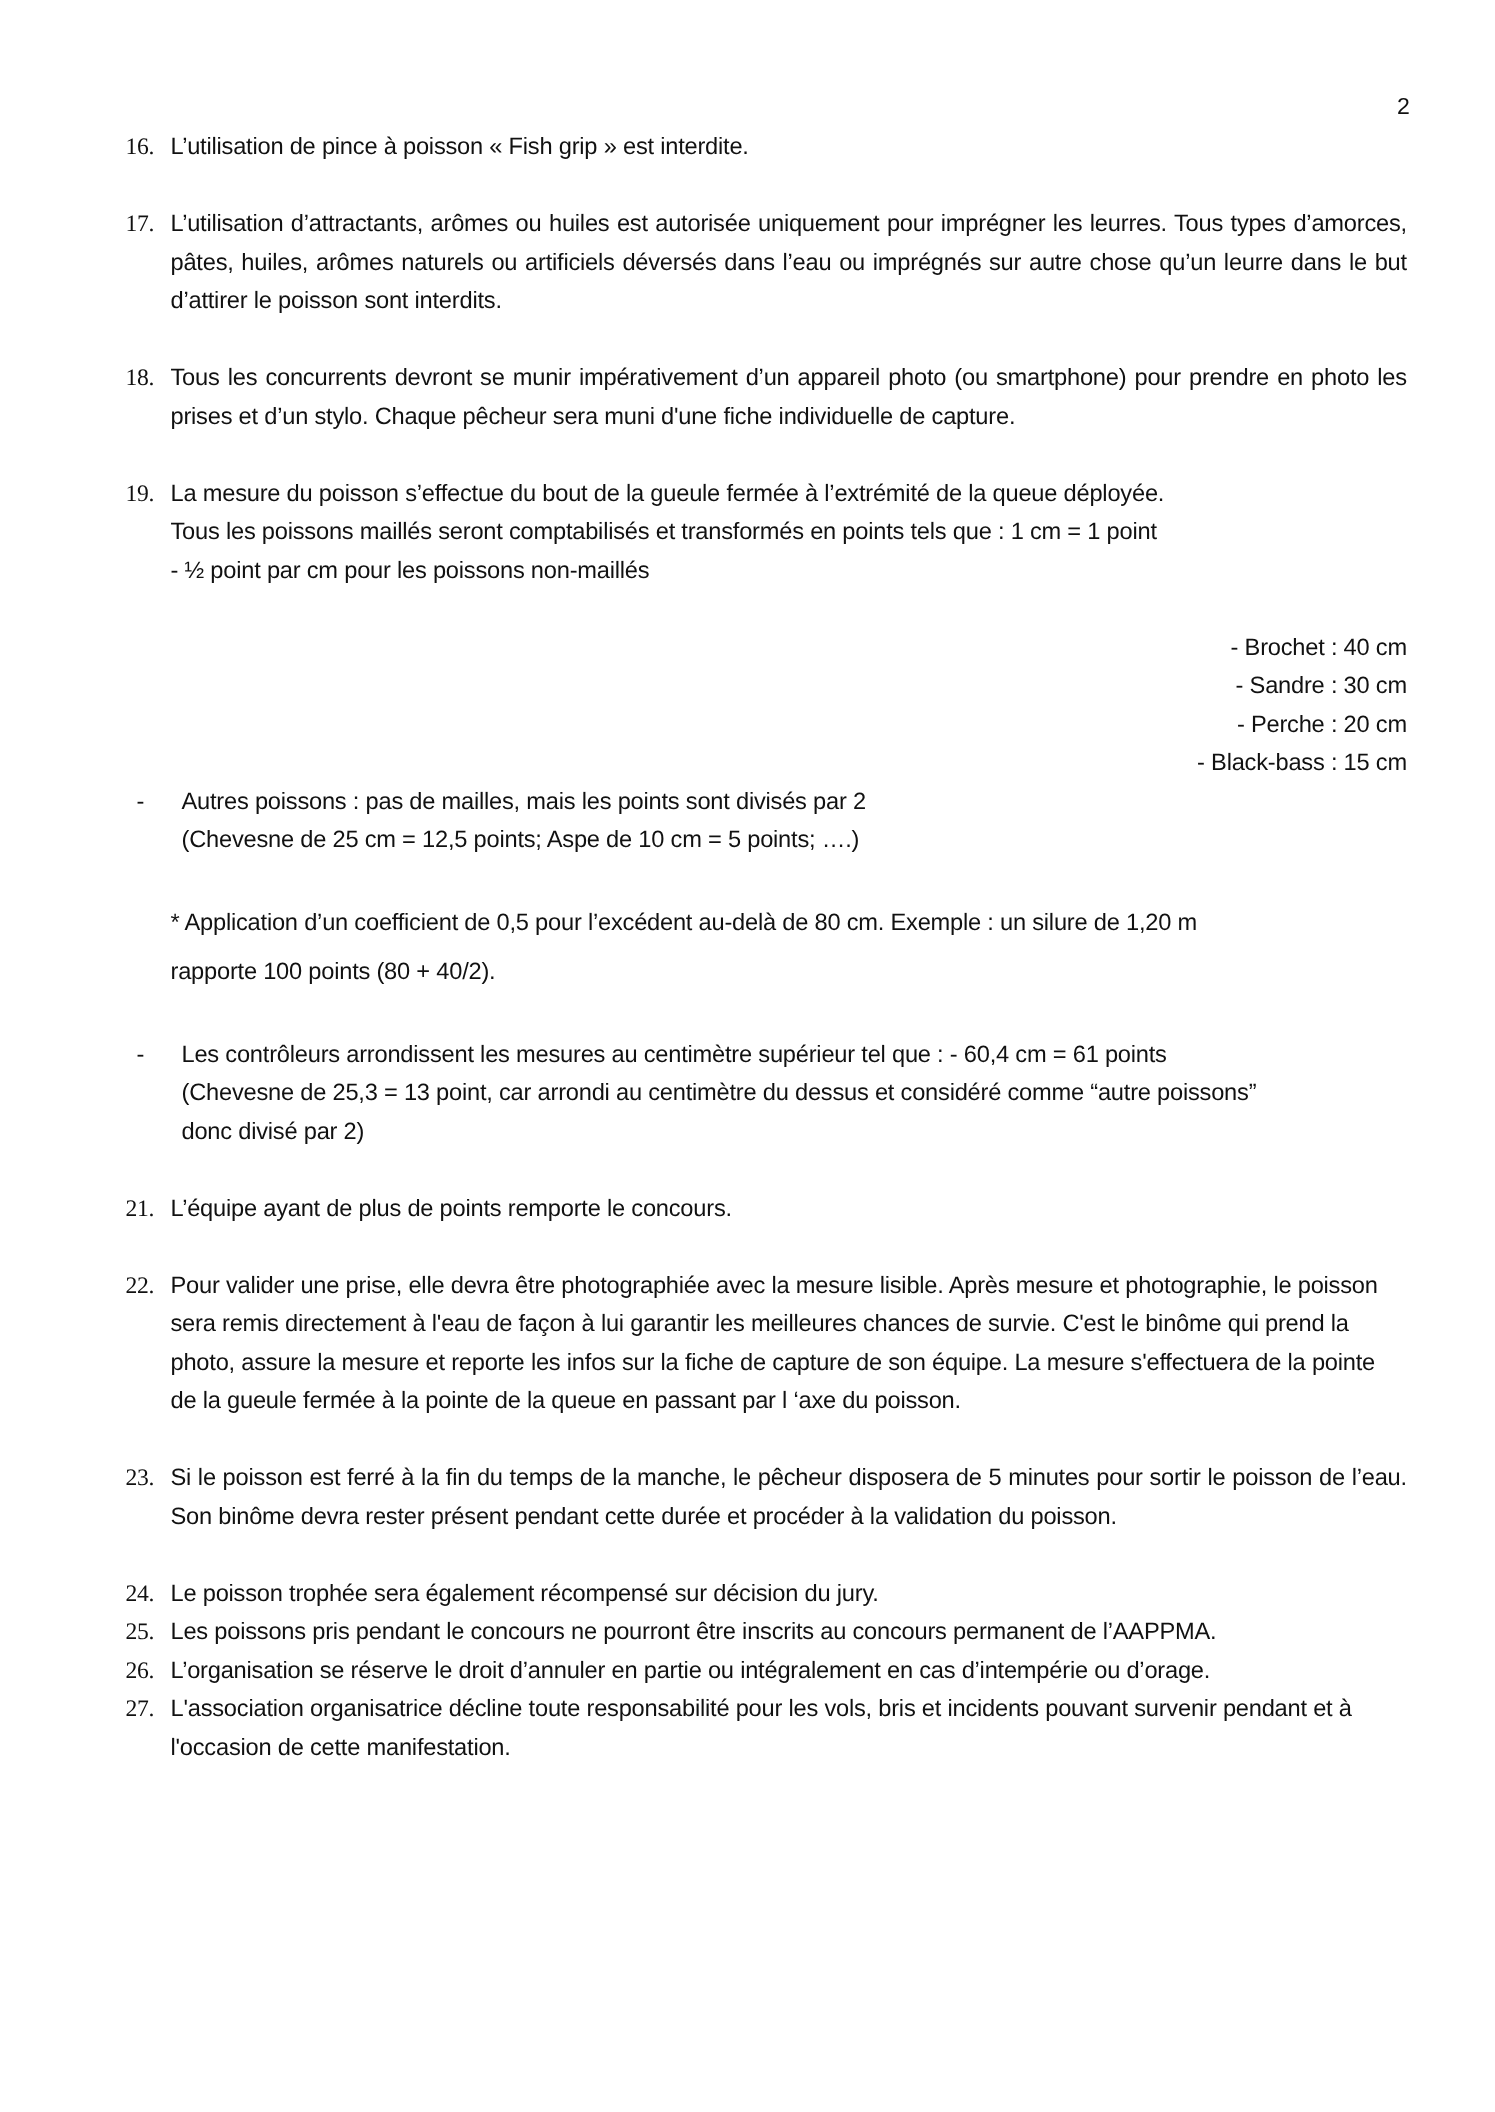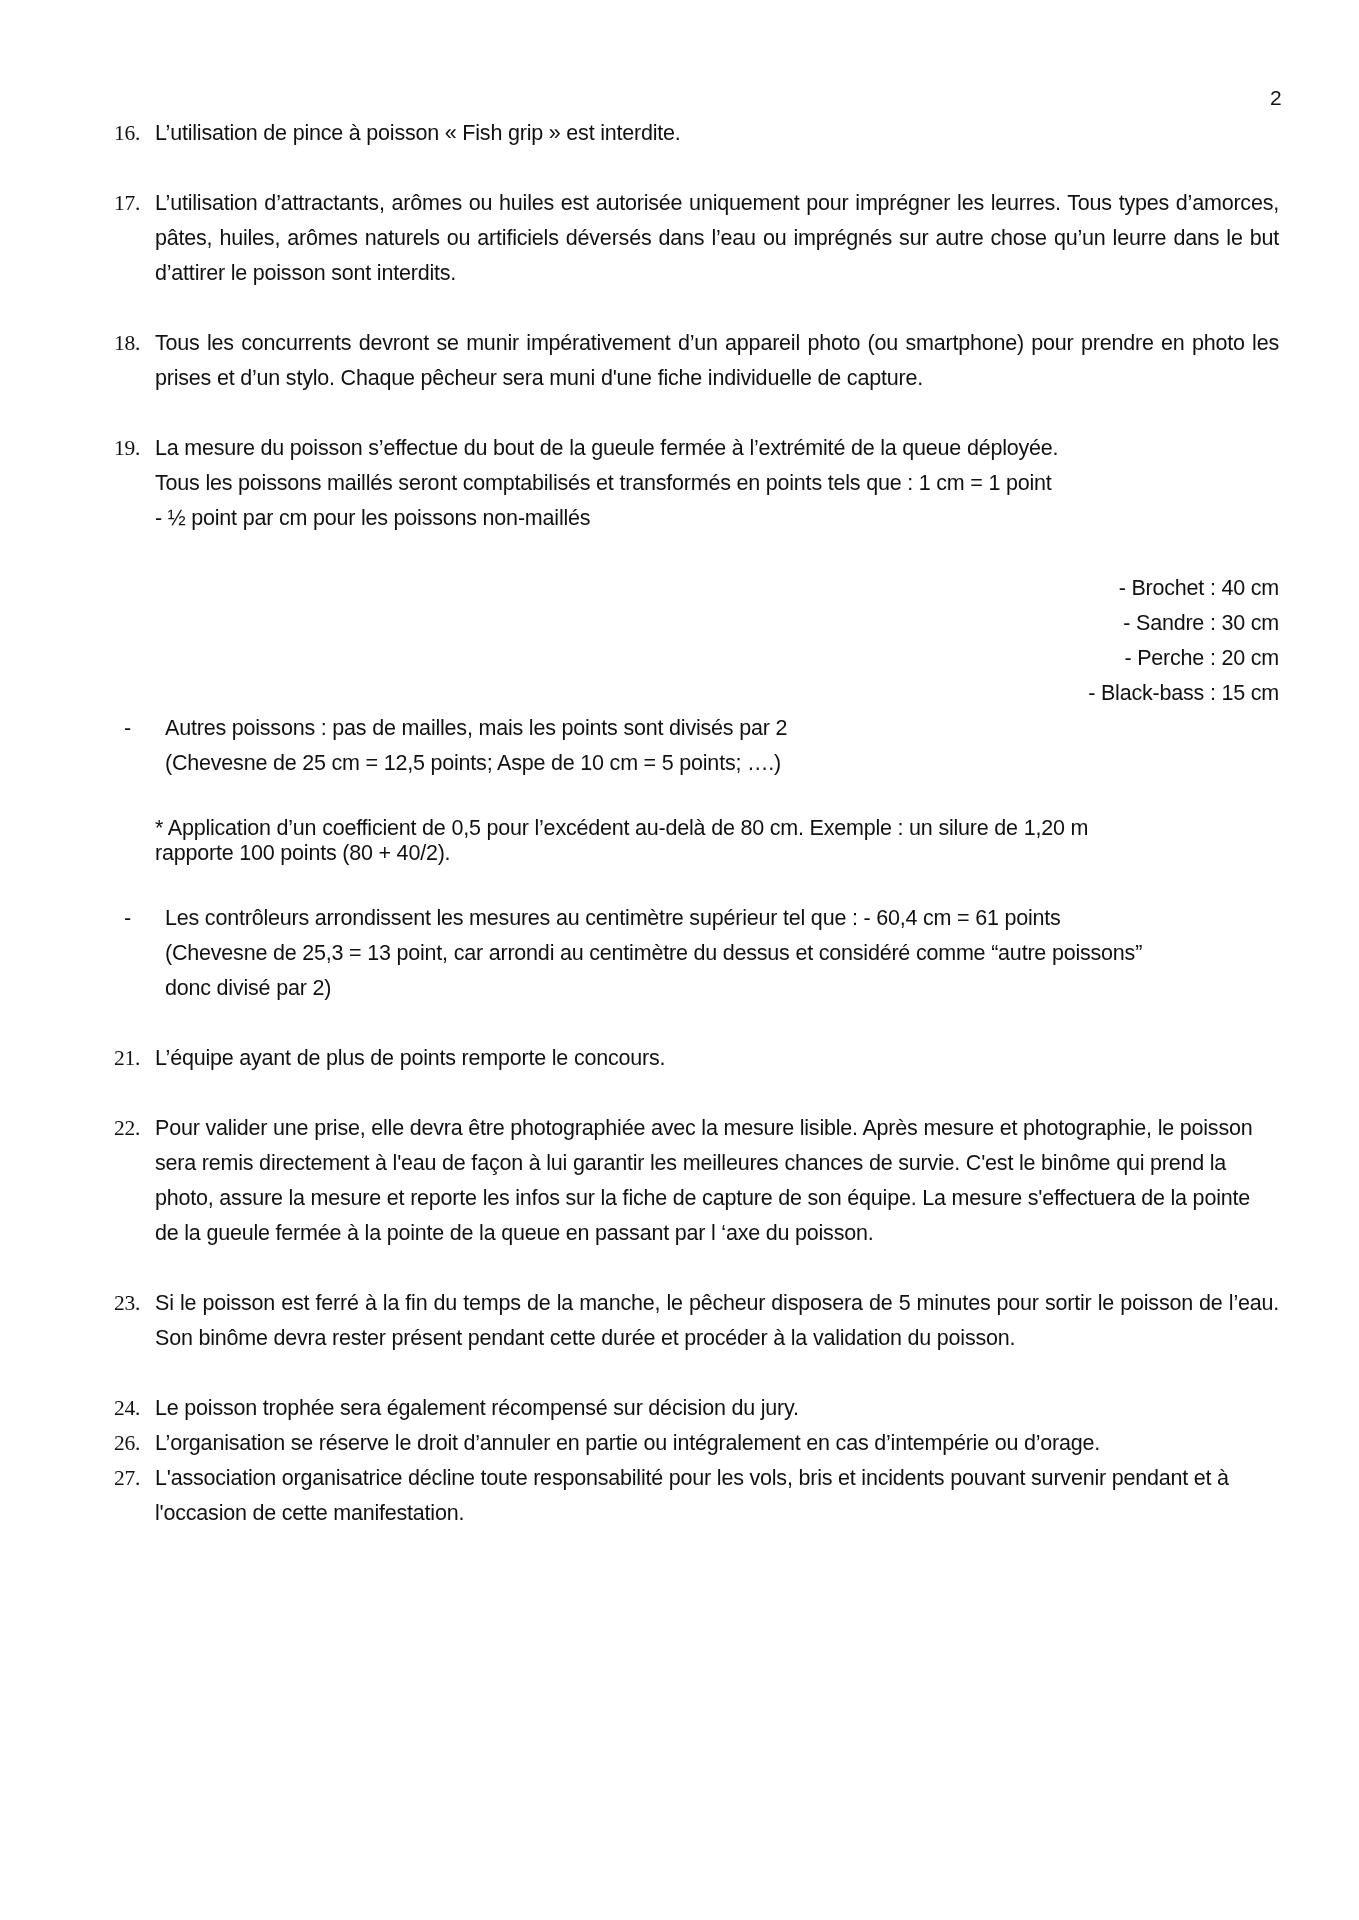--- a/index.html
+++ b/index.html
@@ -12,21 +12,21 @@
   .doc { position: absolute; left: 114px; top: 116px; width: 1165px; }
   .item { position: relative; padding-left: 41px; line-height: 35px; }
   .num { position: absolute; left: 0; top: 0; font-family: Liberation Serif, serif; }
   .gap { height: 35px; }
   .just { text-align: justify; text-align-last: left; }
   .sub { padding-left: 0; text-align: right; }
   .sub-line { display: block; padding-left: 2px; }
   .dash-item { position: relative; padding-left: 51px; line-height: 35px; }
   .dash { position: absolute; left: 10px; top: 0; }
   b { font-weight: normal; }
-  .note { padding-left: 41px; line-height: 25px; }
+  .note { padding-left: 41px; line-height: 45px; }
 </style>
 </head>
 <body>
 
 <div class="page-number">2</div>
 
 <div class="doc">
 
   <div class="item">
     <span class="num">16.</span>
@@ -91,20 +91,24 @@
     <span class="num">23.</span>
     <span> Si le poisson est ferré à la fin du temps de la manche, le pêcheur disposera de 5 minutes pour sortir le poisson de l’eau. Son binôme devra rester présent pendant cette durée et procéder à la validation du poisson.</span>
   </div>
   <div class="gap"></div>
 
   <div class="item">
     <span class="num">24.</span>
     <span>Le poisson trophée sera également récompensé sur décision du jury.</span>
   </div>
 
+  <div class="item" style="width:1080px">
+    <span class="num">25.</span>
+    <span>Les poissons pris pendant le concours ne pourront être inscrits au concours permanent de l’AAPPMA.</span>
+  </div>
 
   <div class="item" style="width:1110px">
     <span class="num">26.</span>
     <span>L’organisation se réserve le droit d’annuler en partie ou intégralement en cas d’intempérie ou d’orage.</span>
   </div>
 
   <div class="item" style="width:1110px">
     <span class="num">27.</span>
     <span>L'association organisatrice décline toute responsabilité pour les vols, bris et incidents pouvant survenir pendant et à l'occasion de cette manifestation.</span>
   </div>

